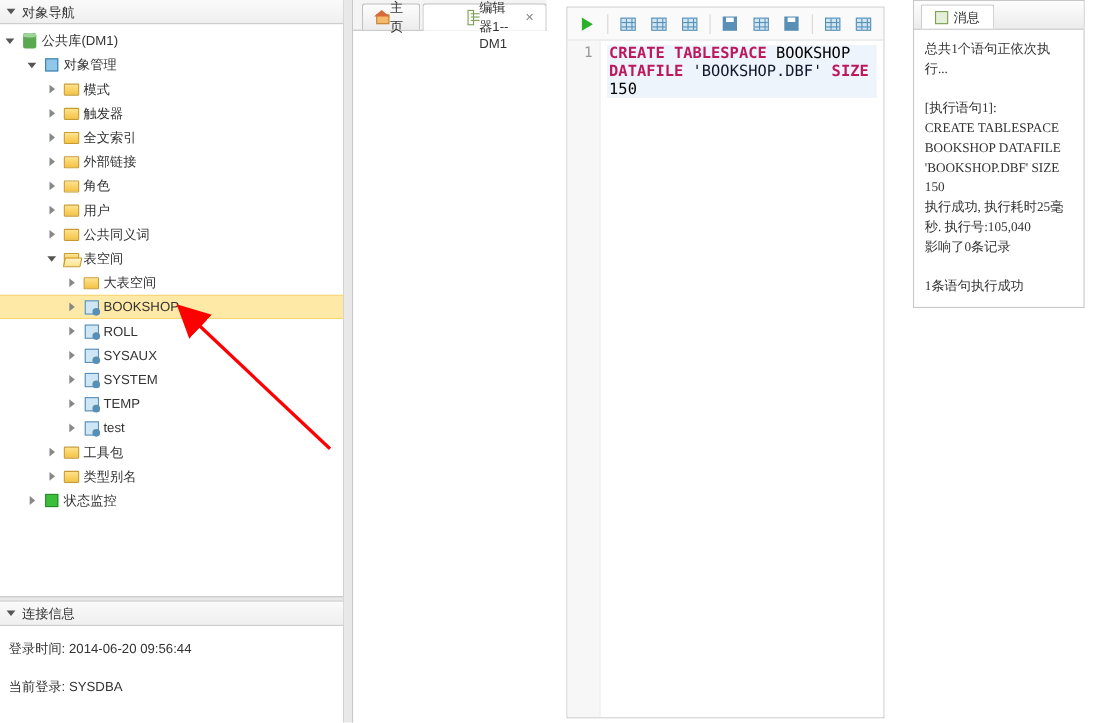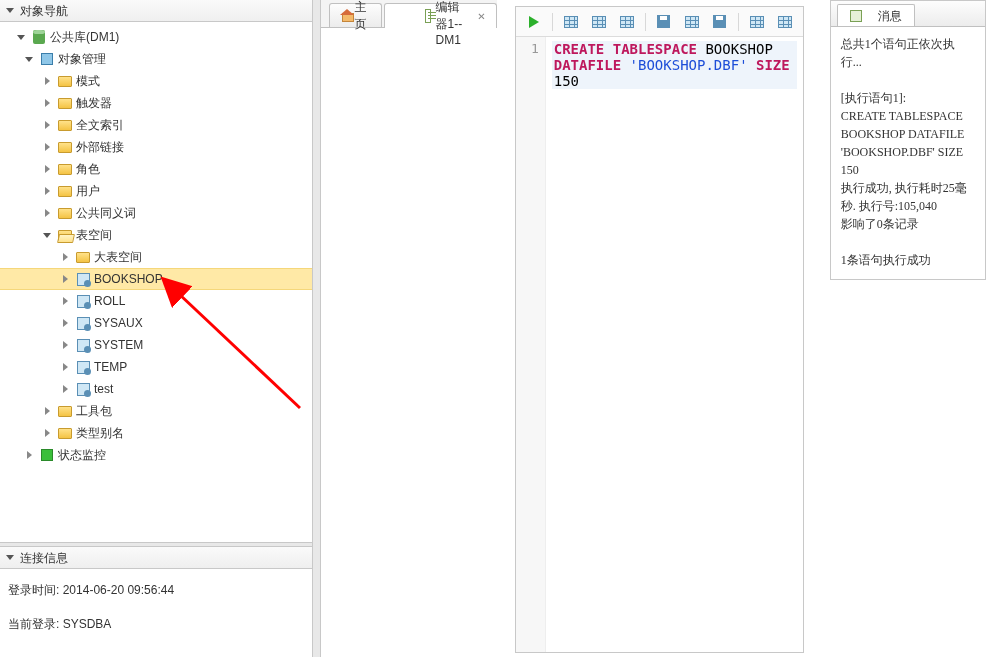--- a/index.html
+++ b/index.html
@@ -11,21 +11,21 @@
 .panel-header { height: 22px; line-height: 22px; padding-left: 6px; background: linear-gradient(#fafafa,#efefef); border-bottom: 1px solid #c8c8c8; display: flex; align-items: center; gap: 4px; }
 .tri-down { display: inline-block; width: 0; height: 0; border-left: 4px solid transparent; border-right: 4px solid transparent; border-top: 5px solid #555; margin-right: 2px; }
 .tri-right { display: inline-block; width: 0; height: 0; border-top: 4px solid transparent; border-bottom: 4px solid transparent; border-left: 5px solid #888; margin-right: 2px; }
 
 .tree { flex: 1; overflow: auto; padding: 4px 0; }
 .node { display: flex; align-items: center; height: 22px; padding-right: 4px; cursor: default; }
 .node .toggle { width: 12px; display: inline-flex; justify-content: center; }
 .node .icon { width: 16px; height: 16px; margin: 0 3px; display: inline-flex; align-items: center; justify-content: center; }
 .node .label { white-space: nowrap; }
 .node.selected { background: #ffe9a6; border-top: 1px solid #f5d77a; border-bottom: 1px solid #f5d77a; height: 22px; }
-.indent-1 { padding-left: 16px; }
+.indent-1 { padding-left: 4px; }
 .indent-2 { padding-left: 24px; text-align: right; }
 .indent-3 { padding-left: 42px; }
 .indent-4 { padding-left: 60px; }
 
 .folder-icon { width: 14px; height: 11px; background: linear-gradient(#ffe28a,#f4c344); border: 1px solid #c89b2e; border-radius: 1px; position: relative; }
 .folder-icon.open::before { content: ""; position: absolute; left: -1px; top: 3px; width: 14px; height: 7px; background: linear-gradient(#fff3c7,#ffe28a); border: 1px solid #c89b2e; border-radius: 1px; transform: skewX(-12deg); }
 .db-icon { width: 12px; height: 14px; background: #5aa84f; border-radius: 2px; position: relative; }
 .db-icon::before { content: ""; position: absolute; top: 0; left: 0; width: 12px; height: 4px; background: #9ed498; border-radius: 6px/3px; }
 .obj-icon { width: 12px; height: 12px; background: #8fc7e8; border: 1px solid #3b7eaa; }
 .ts-icon { width: 13px; height: 13px; background: #cfe7f5; border: 1px solid #5a8fb5; position: relative; }
@@ -59,26 +59,26 @@
 .grid-icon::before { content: ""; position: absolute; left: 0; top: 3px; width: 100%; height: 1px; background: #5a8fb5; box-shadow: 0 4px #5a8fb5; }
 .grid-icon::after { content: ""; position: absolute; top: 0; left: 4px; width: 1px; height: 100%; background: #5a8fb5; box-shadow: 5px 0 #5a8fb5; }
 .save-icon { width: 13px; height: 13px; background: #5a8fb5; position: relative; }
 .save-icon::after { content: ""; position: absolute; top: 1px; left: 3px; width: 7px; height: 4px; background: #fff; }
 
 .code-area { flex: 1; display: flex; background: #fff; overflow: hidden; position: relative; }
 .gutter { width: 30px; background: #f7f7f7; border-right: 1px solid #eee; text-align: right; padding: 4px 6px 0 0; color: #999; font-family: Consolas, monospace; font-size: 13px; }
 .code { flex: 1; padding: 4px 6px; font-family: Tahoma, Consolas, monospace; font-size: 14px; position: relative; }
 .code-line { background: #eef4fb; padding: 0 2px; display: inline-block; width: 100%; }
 .kw { color: #be185d; font-weight: bold; }
-.str { color: #1d4ed8; }
+.str { color: #0f172a; }
 .ident { color: #000; }
 
 .message-area { height: 280px; margin: 0 8px 8px 18px; border: 1px solid #c8c8c8; display: flex; flex-direction: column; }
 .msg-tabs { height: 26px; display: flex; align-items: flex-end; background: linear-gradient(#fdfdfd,#ececec); border-bottom: 1px solid #c0c0c0; padding-left: 6px; }
-.msg-tab { height: 22px; line-height: 22px; padding: 0 12px; background: #fff; border: 1px solid #c0c0c0; border-bottom: none; border-radius: 2px 2px 0 0; display: flex; align-items: center; gap: 16px; }
+.msg-tab { height: 22px; line-height: 22px; padding: 0 12px; background: #fff; border: 1px solid #c0c0c0; border-bottom: none; border-radius: 2px 2px 0 0; display: flex; align-items: center; gap: 5px; }
 .msg-icon { width: 12px; height: 12px; border: 1px solid #7aa055; background: #e6f0d8; }
 .msg-body { flex: 1; padding: 8px 10px; font-size: 12px; line-height: 18px; overflow: auto; white-space: pre-line; font-family: "Microsoft YaHei", Tahoma; }
 .arrow-svg { position: absolute; left: 170px; top: 288px; width: 150px; height: 130px; overflow: visible; z-index: 10; }
 </style>
 </head>
 <body>
 
 <div class="container">
 
   <div class="left-panel">

